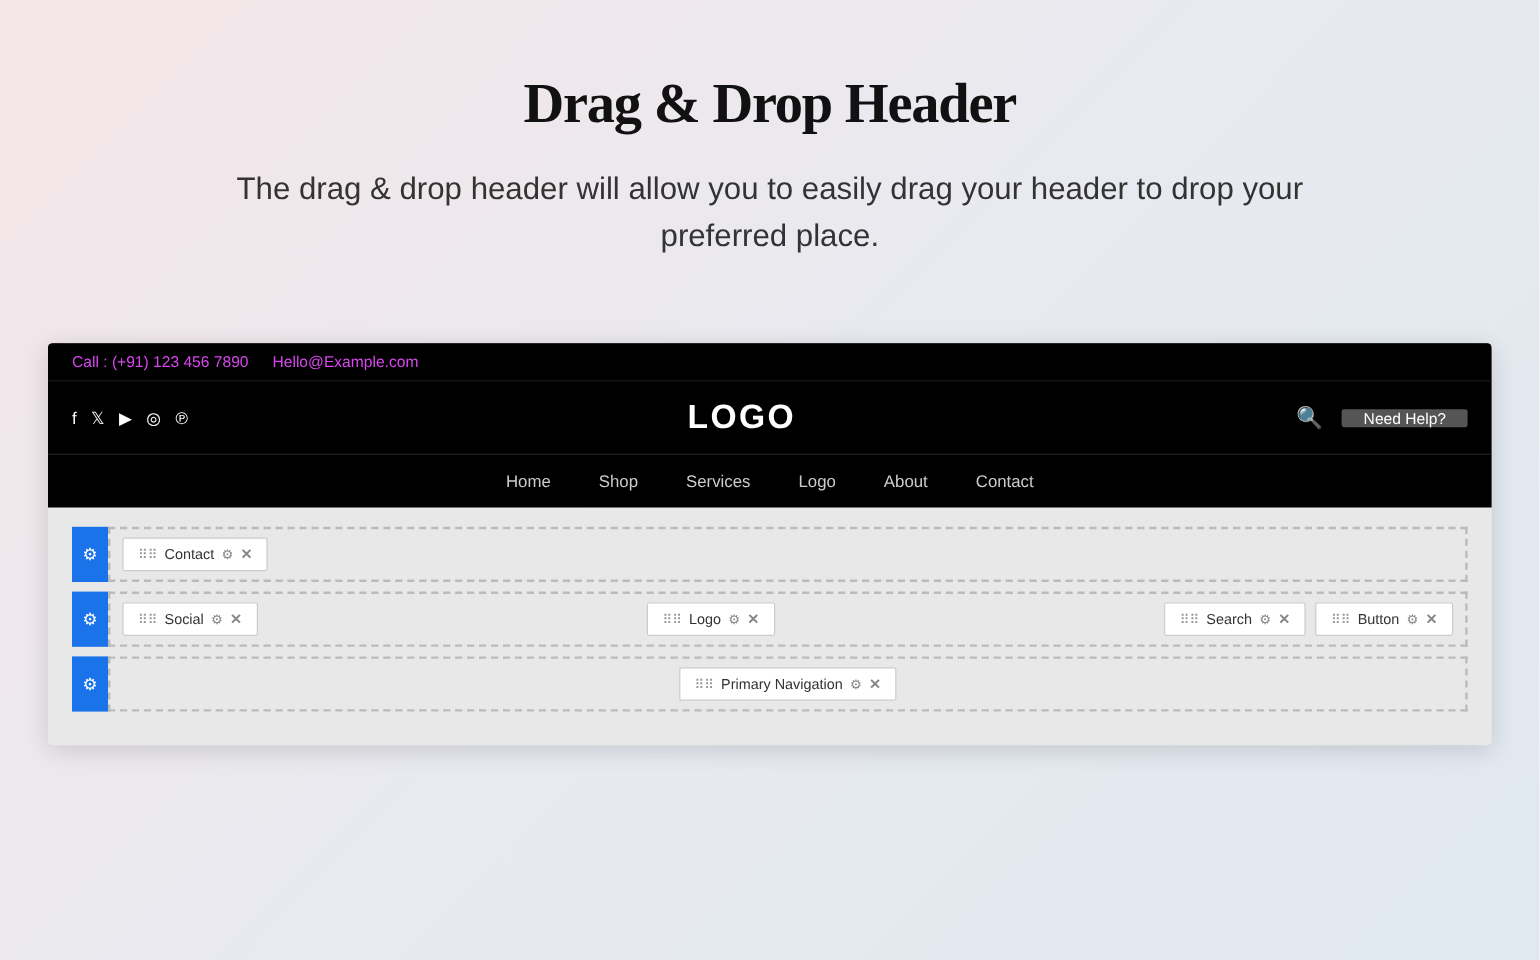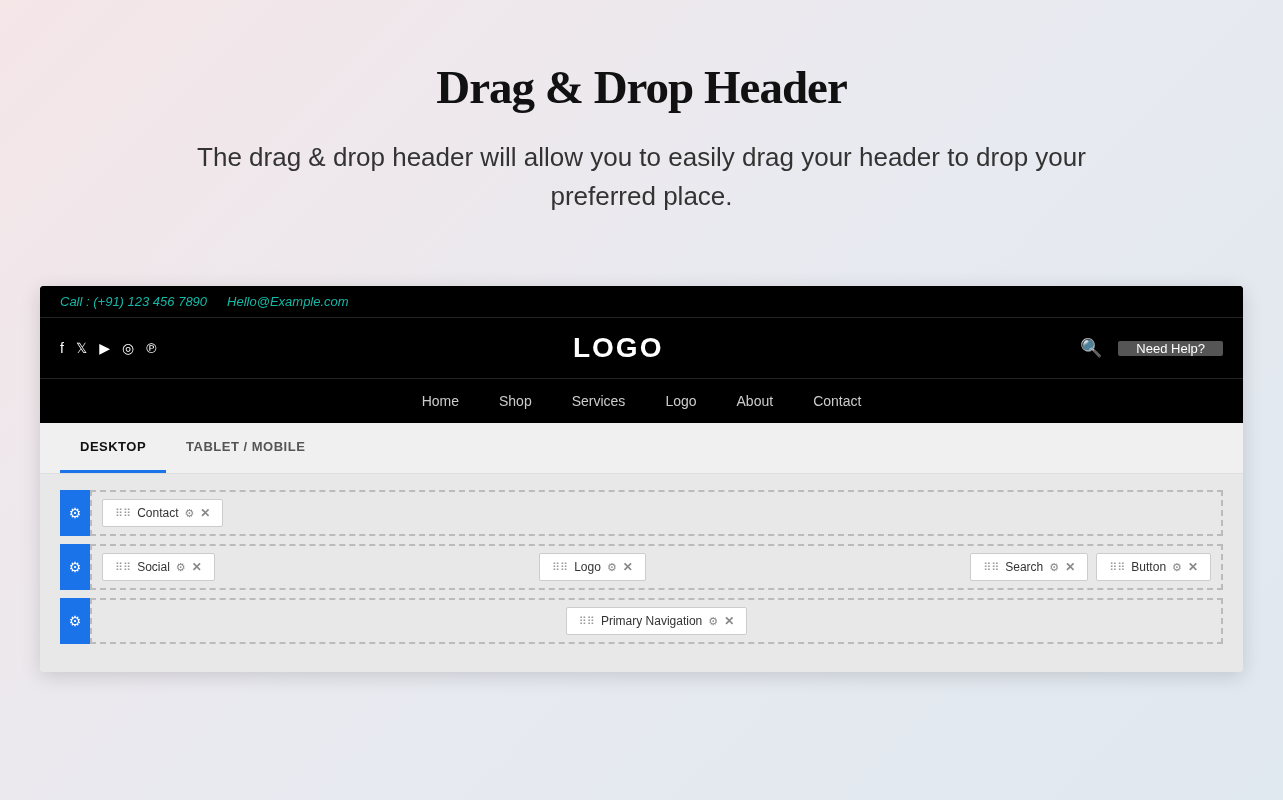--- a/index.html
+++ b/index.html
@@ -41,27 +41,26 @@
       box-shadow: 0 4px 20px rgba(0,0,0,0.15);
     }
 
     
     .header-preview {
       background: #000;
     }
 
     .header-top-bar {
       background: #000;
-      color: #14b8a6;
+      color: #d946ef;
       font-size: 13px;
       padding: 8px 20px;
       display: flex;
       gap: 20px;
       border-bottom: 1px solid #222;
-      font-style: italic;
     }
 
     .header-main {
       background: #000;
       display: flex;
       align-items: center;
       justify-content: space-between;
       padding: 14px 20px;
     }
 
@@ -268,24 +267,20 @@
     <div class="header-nav">
       <a class="nav-item">Home</a>
       <a class="nav-item">Shop</a>
       <a class="nav-item">Services</a>
       <a class="nav-item">Logo</a>
       <a class="nav-item">About</a>
       <a class="nav-item">Contact</a>
     </div>
   </div>
 
-  <div class="tabs-section">
-    <div class="tab-item active">DESKTOP</div>
-    <div class="tab-item">TABLET / MOBILE</div>
-  </div>
 
   <div class="builder-section">
 
     <div class="builder-row">
       <button class="row-settings-btn">
         <span>⚙</span>
       </button>
       <div class="row-content row1">
         <div class="drag-item">
           <span class="drag-icon">⠿⠿</span>

